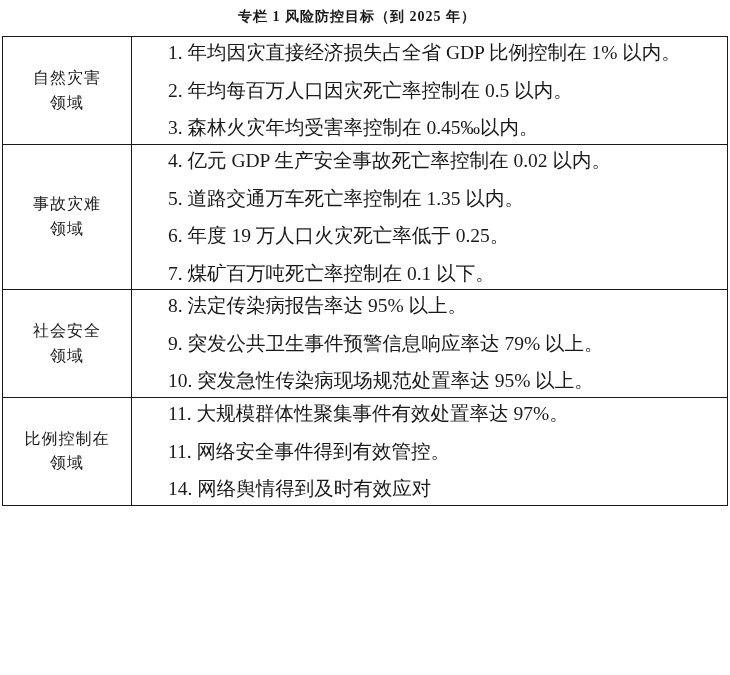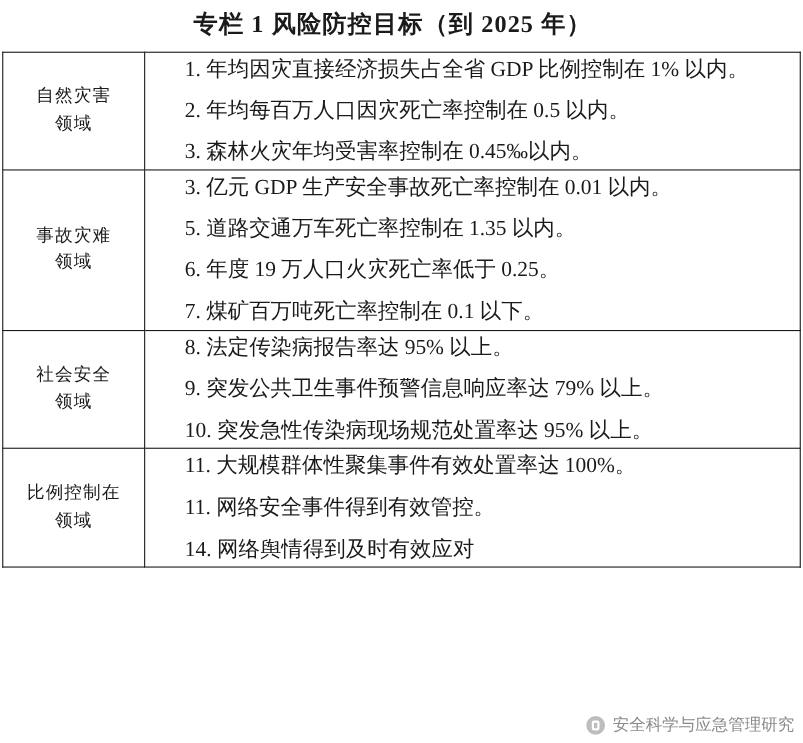--- a/index.html
+++ b/index.html
@@ -16,21 +16,21 @@
     overflow: hidden;
   }
   .page {
     width: 730px;
     height: 675px;
     position: relative;
     box-sizing: border-box;
   }
   .title {
     text-align: center;
-    font-size: 22px;
+    font-size: 14px;
     font-weight: bold;
     letter-spacing: 1px;
     padding: 8px 16px 10px 0;
     line-height: 1.3;
   }
   table.box {
     border-collapse: collapse;
     width: 726px;
     margin: 0 0 0 2px;
     table-layout: fixed;
@@ -114,21 +114,21 @@
           <div class="item indent">2. 年均每百万人口因灾死亡率控制在 0.5 以内。</div>
           <div class="item indent">3. 森林火灾年均受害率控制在 0.45‰以内。</div>
         </td>
       </tr>
       <tr>
         <td class="cat">
           <div>事故灾难</div>
           <div>领域</div>
         </td>
         <td class="items">
-          <div class="item indent">3. 亿元 GDP 生产安全事故死亡率控制在 0.01 以内。</div>
+          <div class="item indent">4. 亿元 GDP 生产安全事故死亡率控制在 0.02 以内。</div>
           <div class="item indent">5. 道路交通万车死亡率控制在 1.35 以内。</div>
           <div class="item indent">6. 年度 19 万人口火灾死亡率低于 0.25。</div>
           <div class="item indent">7. 煤矿百万吨死亡率控制在 0.1 以下。</div>
         </td>
       </tr>
       <tr>
         <td class="cat">
           <div>社会安全</div>
           <div>领域</div>
         </td>
@@ -137,26 +137,22 @@
           <div class="item indent">9. 突发公共卫生事件预警信息响应率达 79% 以上。</div>
           <div class="item indent">10. 突发急性传染病现场规范处置率达 95% 以上。</div>
         </td>
       </tr>
       <tr>
         <td class="cat">
           <div>比例控制在</div>
           <div>领域</div>
         </td>
         <td class="items">
-          <div class="item indent">11. 大规模群体性聚集事件有效处置率达 100%。</div>
+          <div class="item indent">11. 大规模群体性聚集事件有效处置率达 97%。</div>
           <div class="item indent">11. 网络安全事件得到有效管控。</div>
           <div class="item indent">14. 网络舆情得到及时有效应对</div>
         </td>
       </tr>
     </tbody>
   </table>
 
-  <div class="watermark">
-    <span class="wm-logo"></span>
-    <span>安全科学与应急管理研究</span>
-  </div>
 
 </div>
 
 </body></html>

